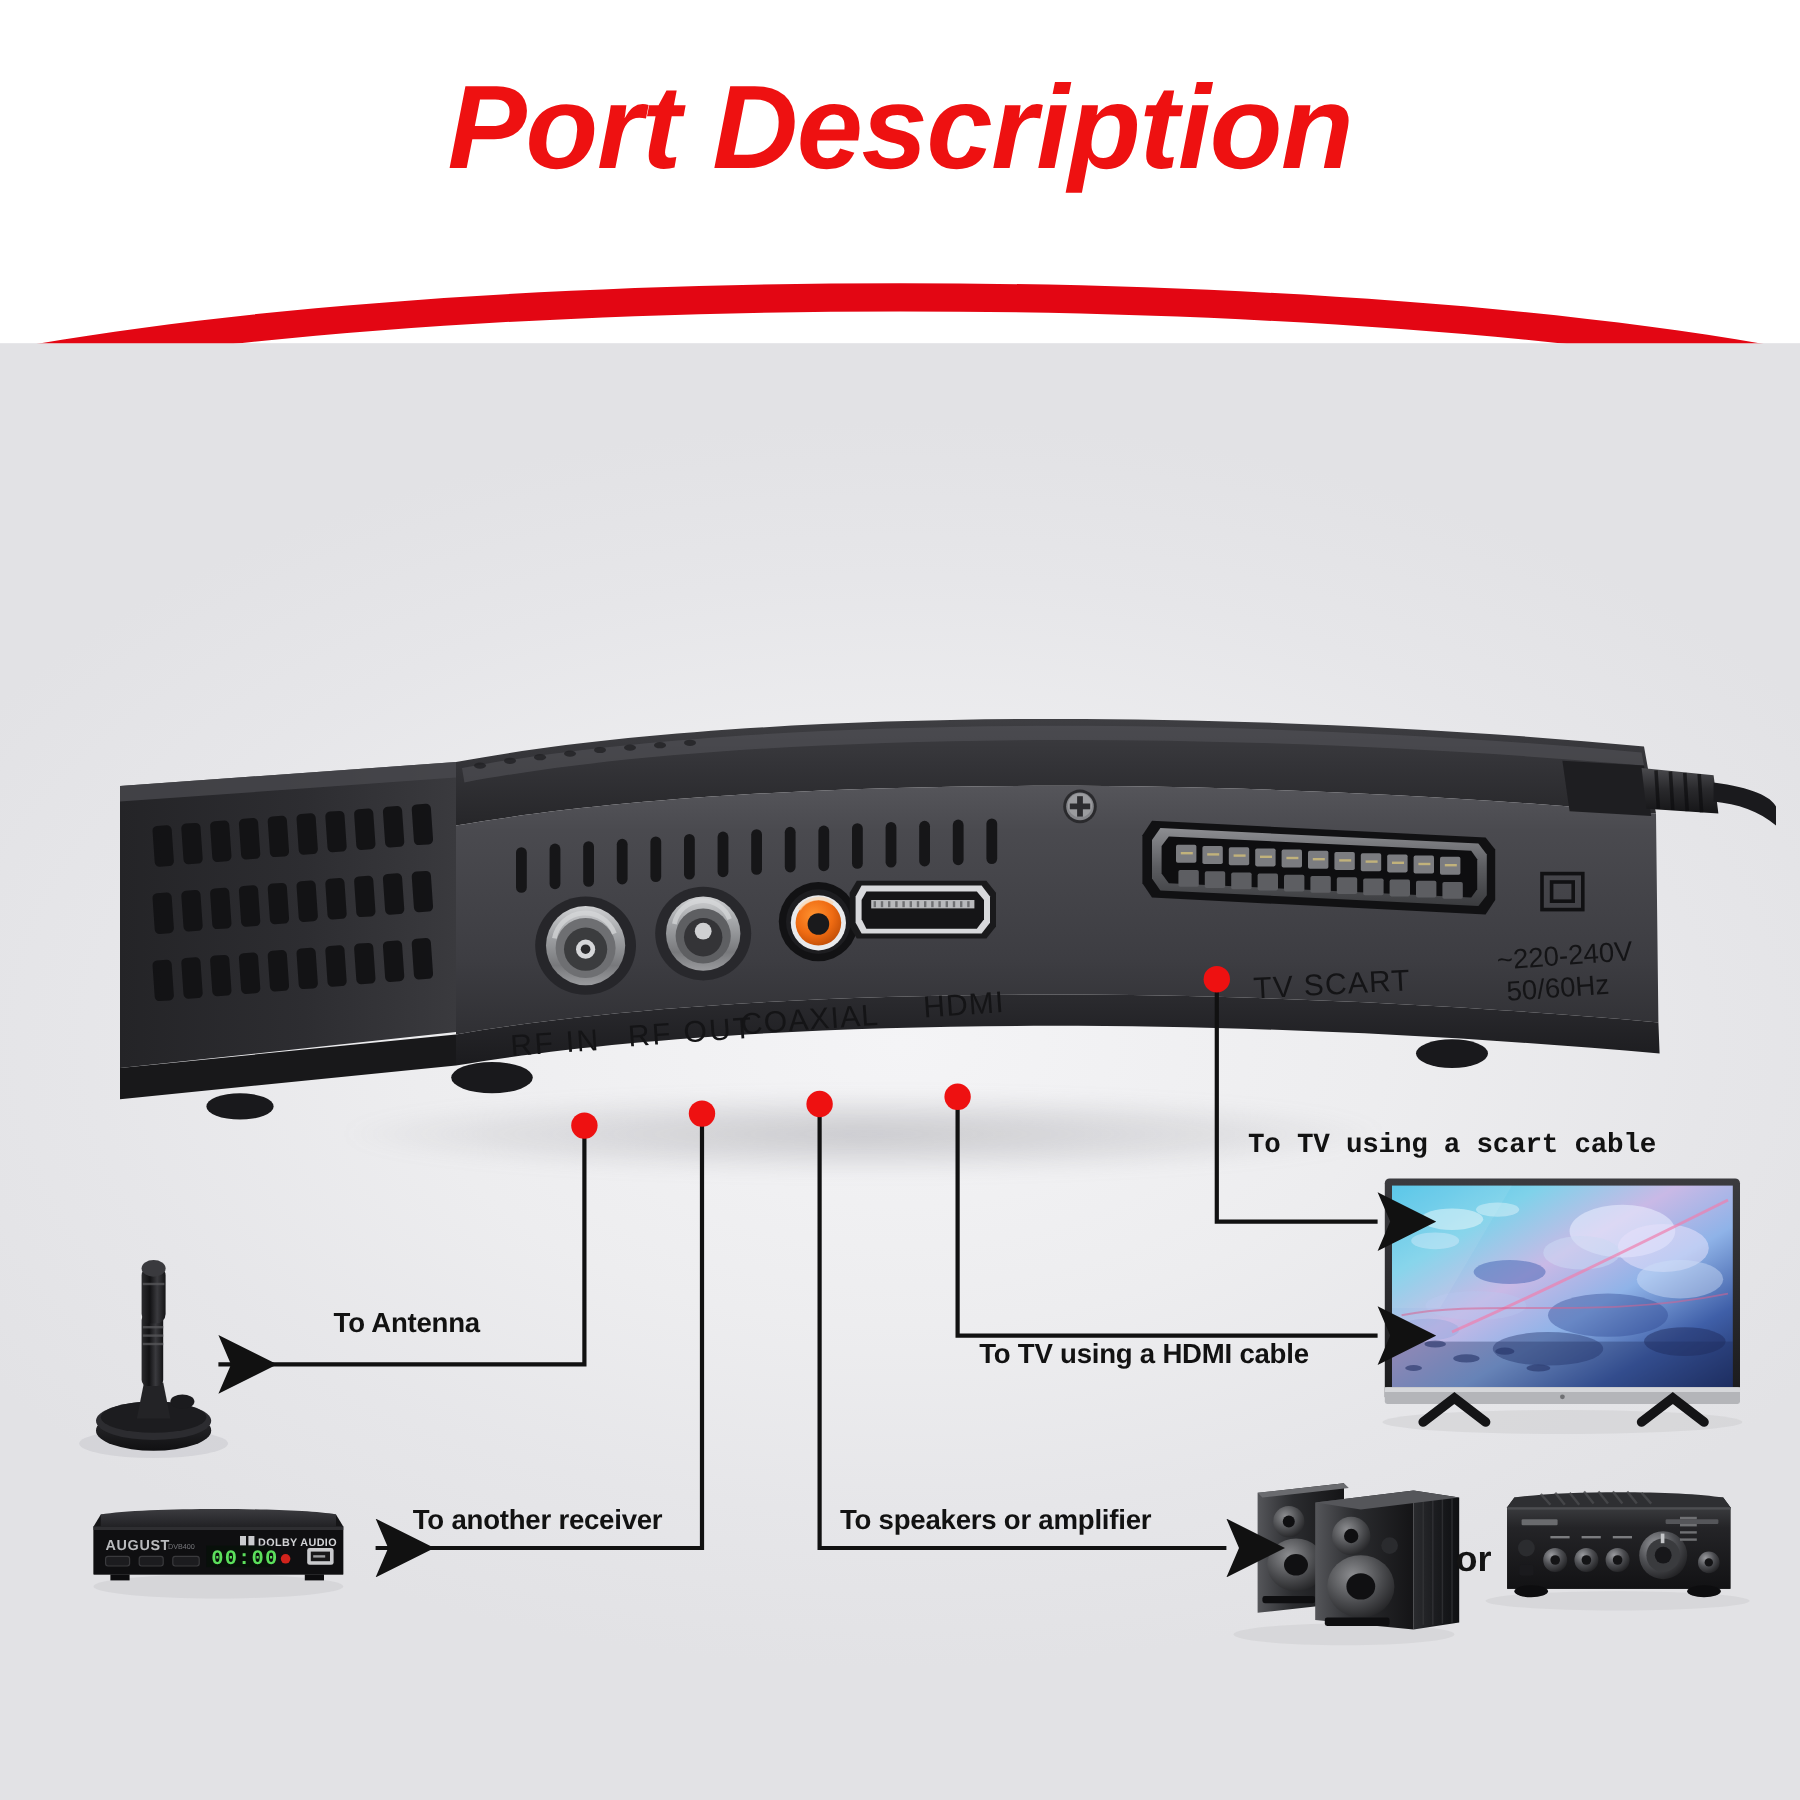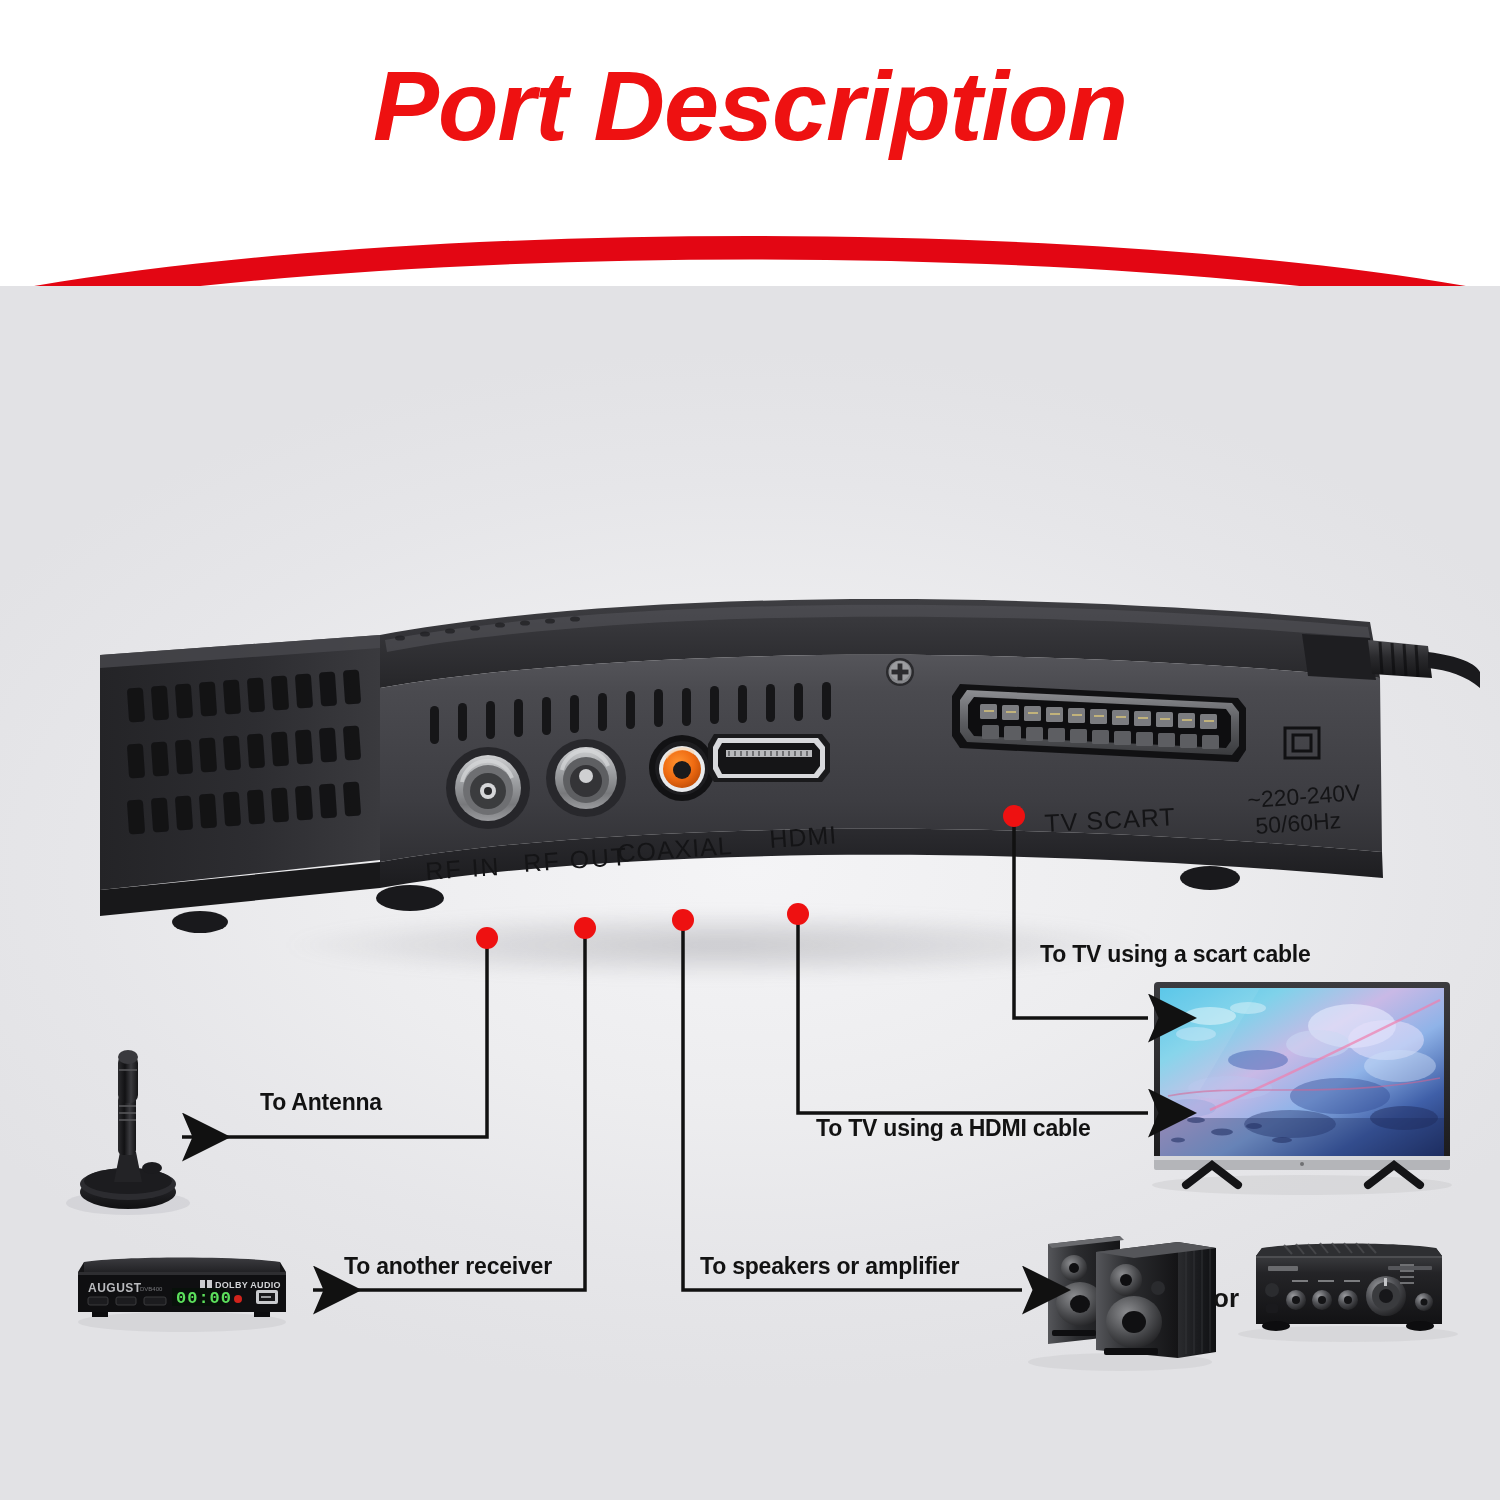--- a/index.html
+++ b/index.html
@@ -51,21 +51,21 @@
     font-size:23px;font-weight:bold;color:#121212;
     white-space:nowrap;z-index:7;
     letter-spacing:-0.2px;
   }
 
   
   .devices{position:absolute;left:0;top:0;width:1500px;height:1500px;z-index:4;}
 
   .or-text{
     position:absolute;left:1213px;top:1283px;
-    font-size:26px;font-weight:bold;color:#141414;z-index:7;
+    font-size:30px;font-weight:bold;color:#141414;z-index:7;
   }
 </style>
 </head>
 <body>
 
 <div id="stage">
 
   <div class="bg"></div>
   <div class="floor-shadow"></div>
 
@@ -377,25 +377,25 @@
       <path d="M 798 916 L 798 1113 L 1148 1113" stroke="#111111" stroke-width="3.5" fill="none" marker-end="url(#arrowR)"></path>
       <circle cx="798" cy="914" r="11" fill="#ee1111"></circle>
     </g>
 
     <g>
       <path d="M 1014 818 L 1014 1018 L 1148 1018" stroke="#111111" stroke-width="3.5" fill="none" marker-end="url(#arrowR)"></path>
       <circle cx="1014" cy="816" r="11" fill="#ee1111"></circle>
     </g>
   </svg>
 
-  <div class="callout" style="left:260px;top:1089px;">To Antenna</div>
+  <div class="callout" style="left:278px;top:1089px;">To Antenna</div>
   <div class="callout" style="left:344px;top:1253px;">To another receiver</div>
   <div class="callout" style="left:700px;top:1253px;">To speakers or amplifier</div>
   <div class="callout" style="left:816px;top:1115px;">To TV using a HDMI cable</div>
-  <div class="callout" style="left:1040px;top:941px;">To TV using a scart cable</div>
+  <div class="callout" style="left:1040px;top:941px;font-family:Liberation Mono, monospace;">To TV using a scart cable</div>
 
   <div class="or-text">or</div>
 
   <svg class="devices" viewBox="0 0 1500 1500">
     <defs>
       <linearGradient id="antRod" x1="0" y1="0" x2="1" y2="0">
         <stop offset="0%" stop-color="#2b2b2e"></stop>
         <stop offset="35%" stop-color="#121214"></stop>
         <stop offset="65%" stop-color="#3a3a3e"></stop>
         <stop offset="100%" stop-color="#141416"></stop>

